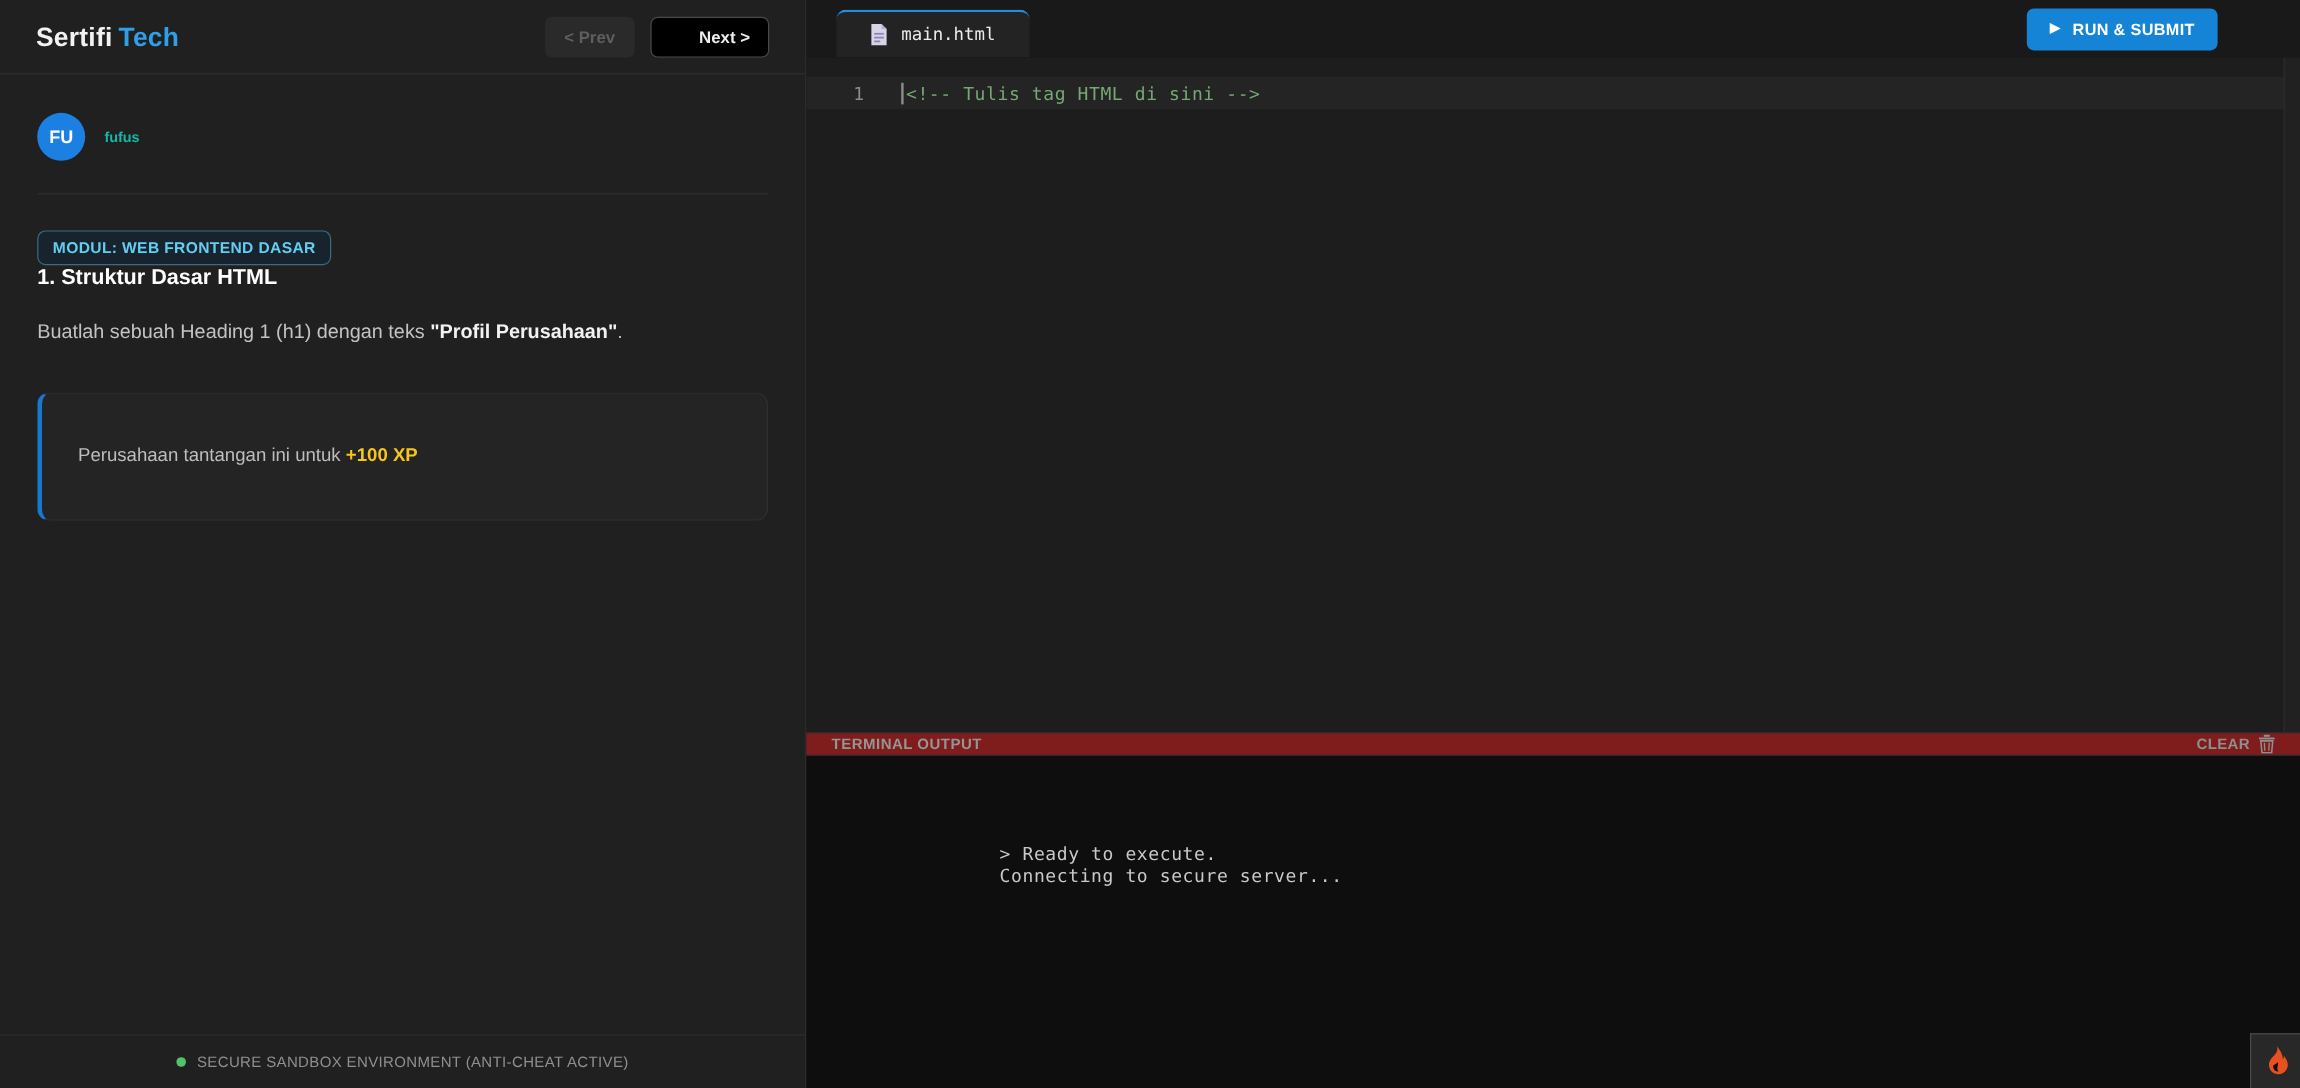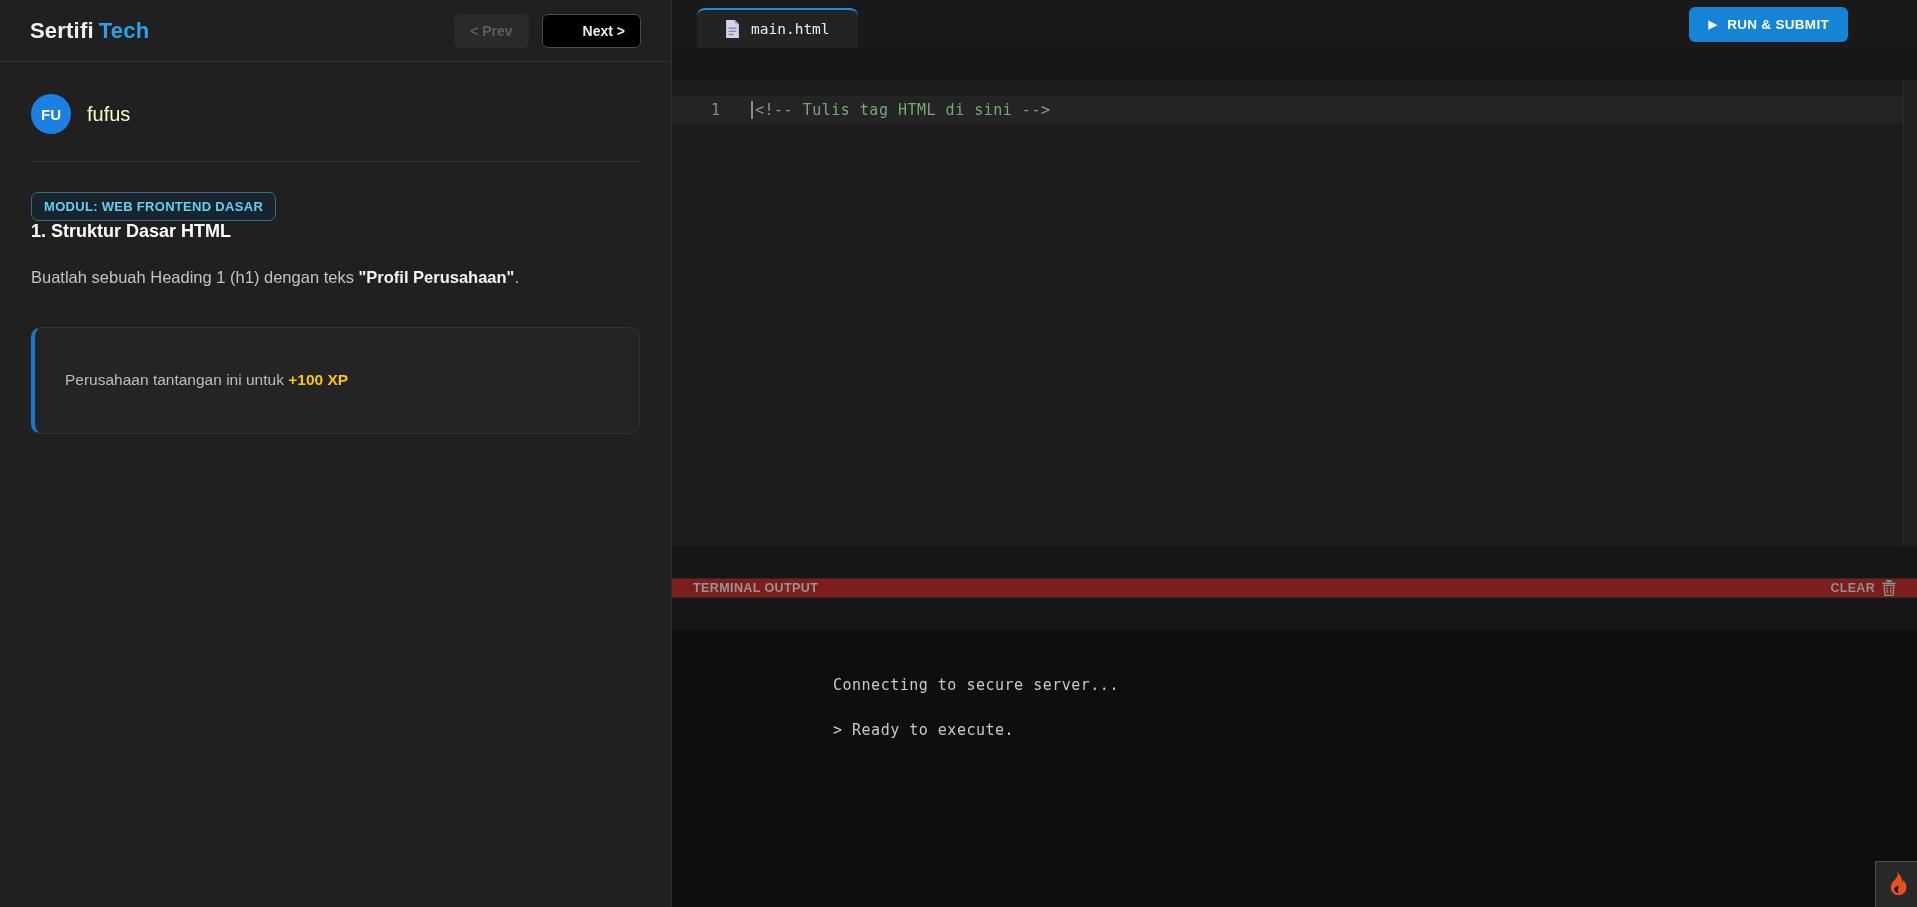--- a/index.html
+++ b/index.html
@@ -19,21 +19,21 @@
   .btn { font-family:"Liberation Sans", sans-serif; font-size:14px; font-weight:700;
          border-radius:6px; padding:8px 15px; cursor:pointer; }
   .btn.prev { background:#2a2a2a; color:#5e5e5e; border:1px solid #2a2a2a; }
   .btn.next { background:#000000; color:#ececec; border:1px solid #4a4a4a;padding-left:40px; }
 
   .side-body { flex:1; padding:0 31px; }
   .profile { margin-top:32px; display:flex; align-items:center; gap:16px; }
   .avatar { width:40px; height:40px; border-radius:50%; background:#1c80e2;
             color:#fff; font-size:15px; font-weight:700; display:flex;
             align-items:center; justify-content:center; }
-  .username { font-size:20px; font-weight:400; color:#fef9c3; }
+  .username { font-size:12px; font-weight:700; color:#14b8a6; }
   .divider { border:none; border-top:1px solid #2e2e2e; margin-top:27px; }
 
   .badge { display:inline-block; margin-top:30px; padding:6px 12px;
            border:1px solid #3c6a84; border-radius:7px; background:#17242e;
            color:#63cdf2; font-size:13px; font-weight:700; letter-spacing:.3px; }
   .title { font-size:18px; font-weight:700; color:#ffffff; }
   .instruction { margin-top:24px; font-size:16.5px; color:#c3c3c3; line-height:1.4; }
   .instruction strong { color:#f2f2f2; }
 
   .objective-card { margin-top:38px; background:#242424; border:1px solid #303030;
@@ -43,21 +43,21 @@
                font-weight:700; color:#ffffff; letter-spacing:.2px; }
   .obj-text { margin-top:17px; font-size:15.5px; color:#bdbdbd; }
   .obj-text .xp { color:#f5c51c; font-weight:700; }
 
   .side-footer { height:45px; border-top:1px solid #2e2e2e; display:flex;
                  align-items:center; justify-content:center; gap:9px;
                  color:#8f8f8f; font-size:12.5px; letter-spacing:.3px; }
   .status-dot { width:8px; height:8px; border-radius:50%; background:#54c268; }
 
   
-  .workspace { flex:1; display:flex; flex-direction:column; position:relative;gap:32px; }
+  .workspace { flex:1; display:flex; flex-direction:column; position:relative; }
   .editor-bar { height:48px; background:#191919; display:flex; align-items:flex-end; }
   .tab { height:40px; margin-left:25px; background:#232323; display:flex;
          align-items:center; gap:11px; padding:0 28px;
          border-top:2px solid #1e8fe0; border-radius:8px 8px 0 0;
          font-family:"DejaVu Sans Mono", monospace; font-size:14.5px;
          color:#ececec; cursor:pointer; }
   .run-btn { margin-left:auto; margin-right:69px; align-self:center;
              background:#1583d6; border:none; border-radius:6px; color:#ffffff;
              font-family:"Liberation Sans", sans-serif; font-size:13.5px;
              font-weight:700; letter-spacing:.3px; padding:10px 19px;
@@ -119,20 +119,24 @@
 
       <span class="badge">MODUL: WEB FRONTEND DASAR</span>
       <h1 class="title">1. Struktur Dasar HTML</h1>
       <p class="instruction"><span>Buatlah sebuah Heading 1 (h1) dengan teks </span><strong>"Profil Perusahaan"</strong><span>.</span></p>
 
       <div class="objective-card">
         <p class="obj-text"><span>Perusahaan tantangan ini untuk </span><strong class="xp">+100 XP</strong></p>
       </div>
     </div>
 
+    <footer class="side-footer">
+      <span class="status-dot"></span>
+      <span>SECURE SANDBOX ENVIRONMENT (ANTI-CHEAT ACTIVE)</span>
+    </footer>
   </aside>
 
   <main class="workspace">
 
     <div class="editor-bar">
       <div class="tab">
         <span style="display:flex;">
           <svg width="15" height="18" viewBox="0 0 14 17">
             <path d="M1 0 h8 l4 4 v13 H1 Z" fill="#d8d4e8"></path>
             <path d="M9 0 l4 4 H9 Z" fill="#b4abd4"></path>
@@ -168,22 +172,22 @@
             <rect x="0.5" y="2.6" width="13" height="1.6" fill="#8f8f8f"></rect>
             <path d="M2 5.4 h10 l-1 10 H3 Z" fill="none" stroke="#8f8f8f" stroke-width="1.3"></path>
             <line x1="5" y1="7" x2="5.3" y2="13.5" stroke="#8f8f8f" stroke-width="1.1"></line>
             <line x1="9" y1="7" x2="8.7" y2="13.5" stroke="#8f8f8f" stroke-width="1.1"></line>
           </svg>
         </span>
       </button>
     </div>
 
     <div class="terminal">
+      <div class="term-line second">&gt; Ready to execute.</div>
       <div class="term-line">Connecting to secure server...</div>
-      <div class="term-line second">&gt; Ready to execute.</div>
       <div class="flame-box">
         <span style="display:flex;">
           <svg width="22" height="27" viewBox="0 0 22 27">
             <path fill="#e8501f" d="M11.4 0.8 c1.1 3.3 -0.3 5.6 -2.3 7.7 c-2.1 2.2 -4.5 4.5 -4.3 8.2 c0.2 4.4 3.8 7.7 8.1 7.5 c4.2 -0.2 7.5 -3.5 7.6 -7.7 c0.1 -3 -1.6 -5.7 -3.4 -8 c0.3 1.3 0 2.3 -0.7 3.1 c-0.1 -4.1 -2.3 -7.6 -5 -10.8 Z"></path>
             <path fill="#0e0e0e" d="M8.2 17.5 c0.4 3 2.2 4.6 4.6 4.4 c-1.1 -1.3 -1.3 -2.6 -0.8 -4.1 c0.4 -1.2 0.6 -2.3 0.2 -3.5 c-0.9 1.5 -3.6 1.8 -4 3.2 Z"></path>
           </svg>
         </span>
       </div>
     </div>
 

